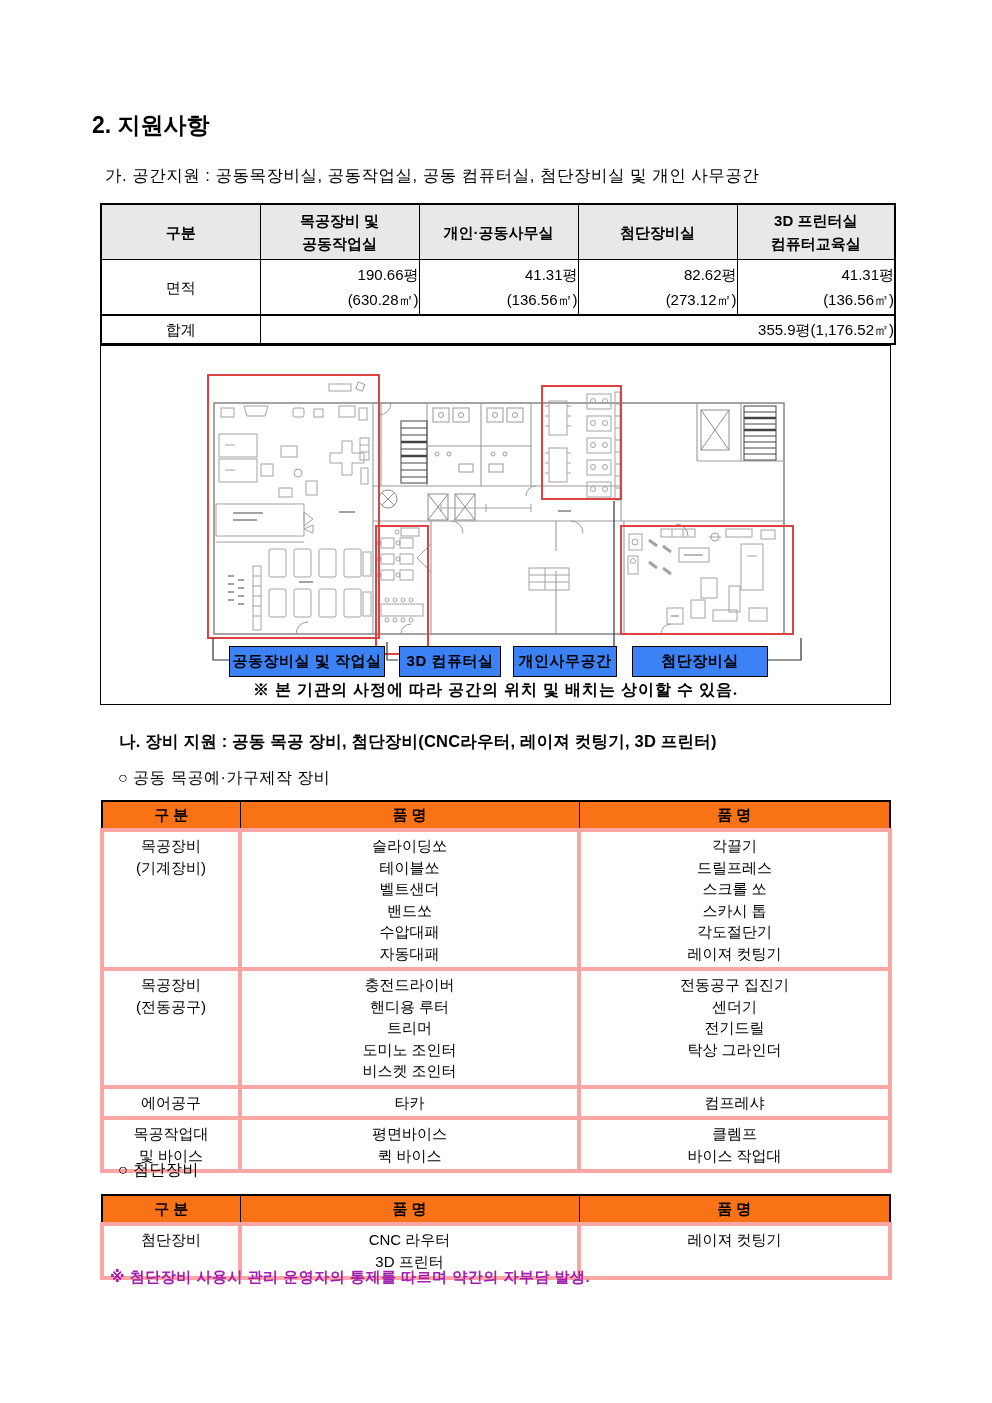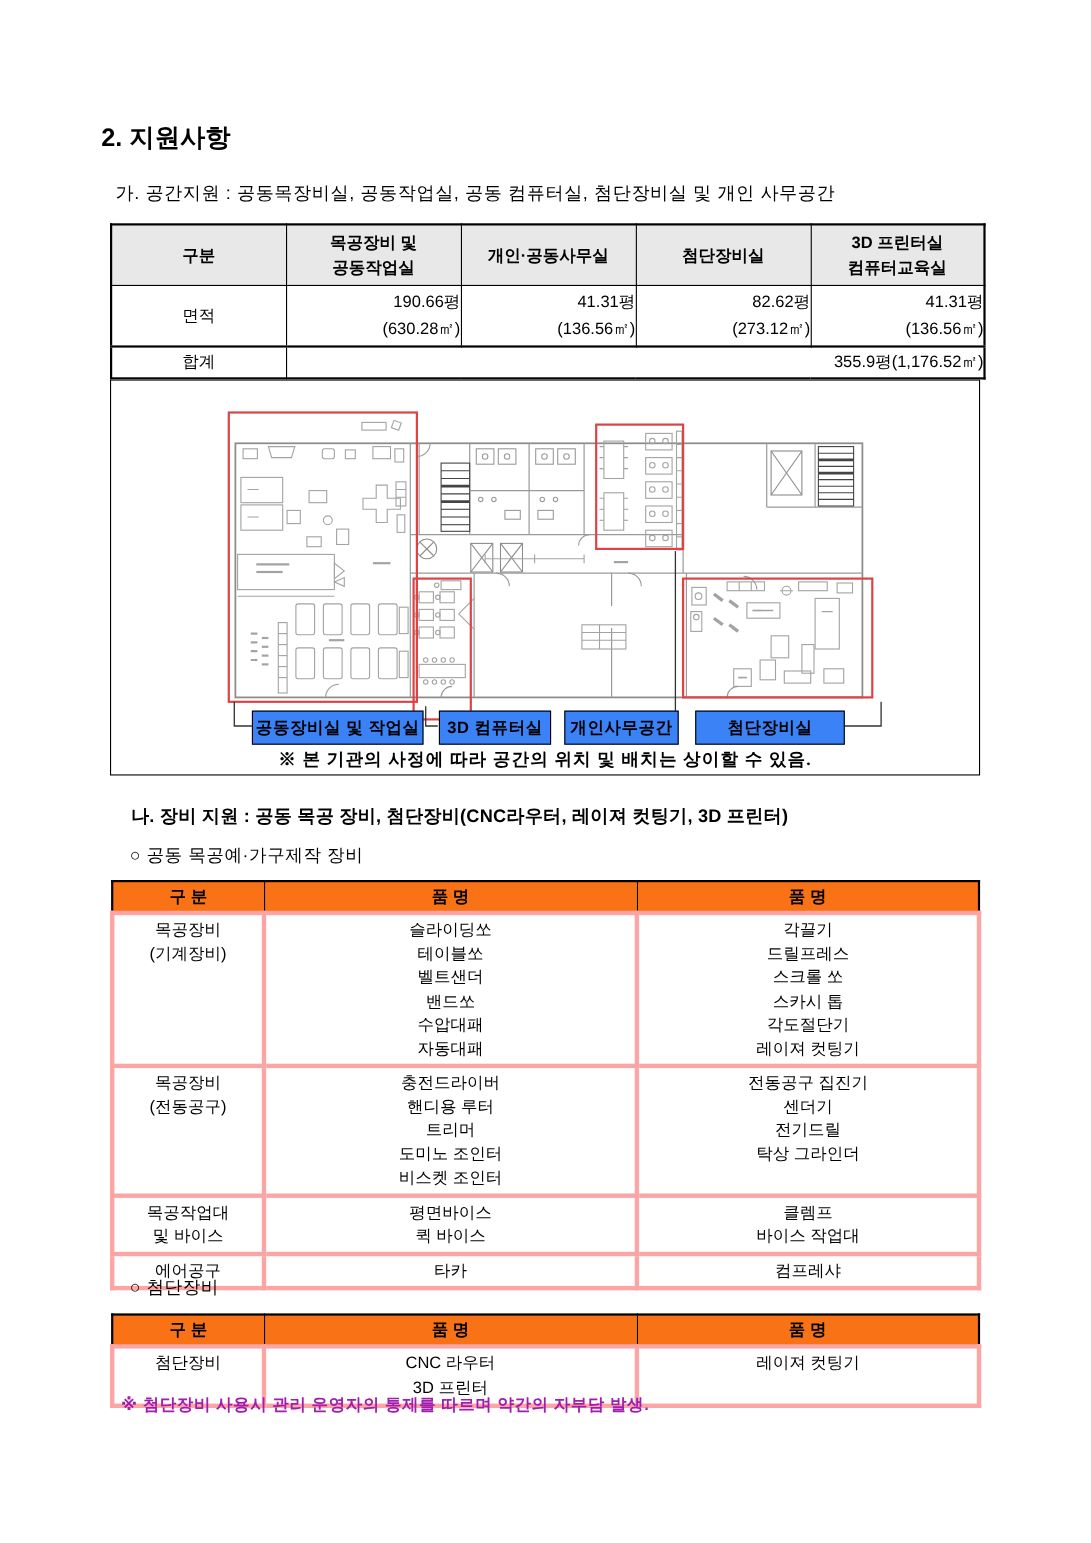--- a/index.html
+++ b/index.html
@@ -392,31 +392,31 @@
 핸디용 루터
 트리머
 도미노 조인터
 비스켓 조인터</td>
     <td class="pre">전동공구 집진기
 센더기
 전기드릴
 탁상 그라인더</td>
   </tr>
   <tr>
+    <td class="pre">에어공구</td>
+    <td class="pre">타카</td>
+    <td class="pre">컴프레샤</td>
+  </tr>
+  <tr>
     <td class="pre">목공작업대
 및 바이스</td>
     <td class="pre">평면바이스
 퀵 바이스</td>
     <td class="pre">클렘프
 바이스 작업대</td>
-  </tr>
-  <tr>
-    <td class="pre">에어공구</td>
-    <td class="pre">타카</td>
-    <td class="pre">컴프레샤</td>
   </tr>
 </tbody>
   </table>
 
 <div class="abs bullet bullet2">○ 첨단장비</div>
 
 <table class="abs t3 outer2">
   <colgroup>
       <col style="width:138px">
       <col style="width:339px">

